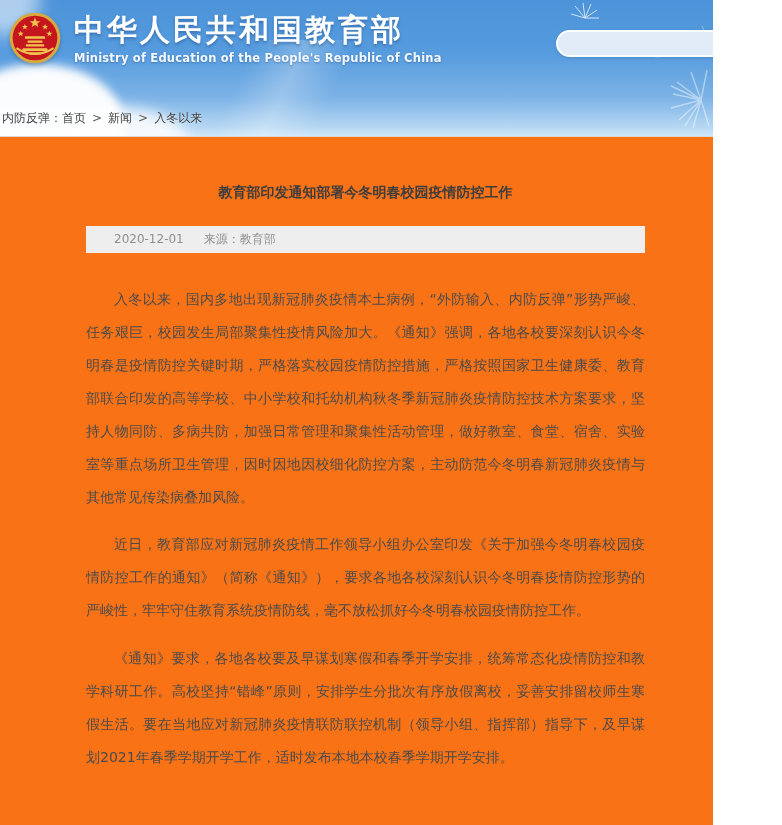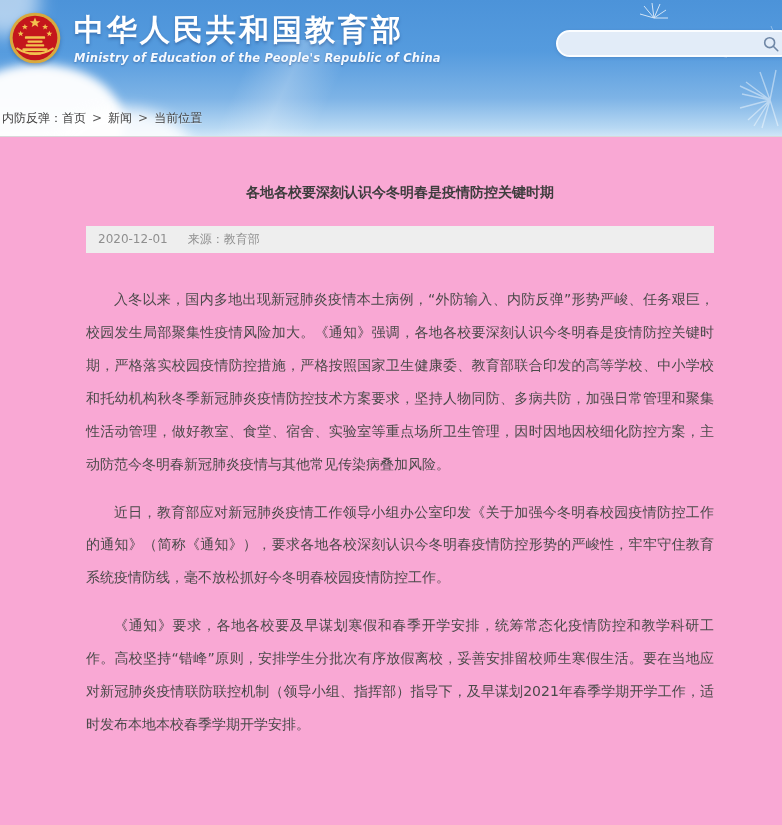--- a/index.html
+++ b/index.html
@@ -3,21 +3,21 @@
 <meta charset="utf-8">
 <style>
   * { box-sizing: border-box; }
   html, body { margin: 0; padding: 0; }
   body {
     width: 782px; height: 825px;
     background: #ffffff;
     font-family: "DejaVu Sans", "Liberation Sans", sans-serif;
     overflow: hidden;
   }
-  .page { width: 782px; height: 825px; position: relative; background:#f9a8d4; }
+  .page { width: 713px; height: 825px; position: relative; background:#f97316; }
 
   
   .site-header {
     position: relative;
     height: 137px;
     background: linear-gradient(180deg, #4c93d9 0%, #559bde 38%, #7db3e6 72%, #b7d8f3 94%, #cfe6f8 100%);
     overflow: hidden;
     border-bottom: 1px solid #d9d9d9;
   }
   .snow { position:absolute; background:#ffffff; border-radius:50%; }
@@ -37,21 +37,20 @@
   .site-title {
     font-size: 30px; font-weight: bold; color: #ffffff;
     letter-spacing: 3px; line-height: 1.1;
     text-shadow: 0 2px 3px rgba(35,75,135,.5);
   }
   .site-subtitle {
     margin-top: 5px;
     font-size: 11.5px; font-weight: bold; color: #f4f9ff;
     letter-spacing: .2px;
     text-shadow: 0 1px 2px rgba(35,75,135,.5);
-    font-style: italic;
   }
 
   .search-box {
     position:absolute; top:30px; left:556px;
     width:238px; height:27px;
     border:2px solid #fbfdff; border-radius:15px;
     background:#e2ecf8;
     display:flex; align-items:center;
     box-shadow: 0 1px 3px rgba(40,80,140,.25);
   }
@@ -78,21 +77,21 @@
     text-align: center; letter-spacing: .5px; line-height: 1.35;
   }
   .article-subtitle {
     margin: 0 0 25px 0;
     font-size: 14px; font-weight: bold; color: #3d3d3d;
     text-align: center; line-height: 1.3;
   }
   .meta-bar {
     background: #eeeeee;
     font-size: 12px; color: #8f8f8f;
-    padding: 5px 12px;
+    padding: 5px 28px;
     margin-bottom: 30px;
   }
   .meta-bar .source-label { margin-left: 20px; }
   .article-body p {
     margin: 0 0 15px 0;
     font-size: 14px; color: #4a4a4a;
     line-height: 2.35;
     text-indent: 2em;
     text-align: justify;
   }
@@ -154,26 +153,26 @@
 
     <div class="search-box">
       <input class="search-input" type="text" placeholder="" style="">
       <svg class="search-icon" viewBox="0 0 20 20">
         <circle cx="8.5" cy="8.5" r="5.5" fill="none" stroke="#6f87a6" stroke-width="1.8"></circle>
         <line x1="12.8" y1="12.8" x2="17.5" y2="17.5" stroke="#6f87a6" stroke-width="1.8" stroke-linecap="round"></line>
       </svg>
     </div>
 
     <nav class="breadcrumb">
-      <span>内防反弹：</span><a>首页</a><span class="sep">&gt;</span><a>新闻</a><span class="sep">&gt;</span><a>当前位置</a>
+      <span>内防反弹：</span><a>首页</a><span class="sep">&gt;</span><a>新闻</a><span class="sep">&gt;</span><a>入冬以来</a>
     </nav>
   </header>
 
   <main class="article">
-    <h2 class="article-subtitle">各地各校要深刻认识今冬明春是疫情防控关键时期</h2>
+    <h2 class="article-subtitle">教育部印发通知部署今冬明春校园疫情防控工作</h2>
 
     <div class="meta-bar">
       <span>2020-12-01</span><span class="source-label">来源：</span><span>教育部</span>
     </div>
 
     <div class="article-body" id="article-body">
         <p>入冬以来，国内多地出现新冠肺炎疫情本土病例，“外防输入、内防反弹”形势严峻、任务艰巨，校园发生局部聚集性疫情风险加大。《通知》强调，各地各校要深刻认识今冬明春是疫情防控关键时期，严格落实校园疫情防控措施，严格按照国家卫生健康委、教育部联合印发的高等学校、中小学校和托幼机构秋冬季新冠肺炎疫情防控技术方案要求，坚持人物同防、多病共防，加强日常管理和聚集性活动管理，做好教室、食堂、宿舍、实验室等重点场所卫生管理，因时因地因校细化防控方案，主动防范今冬明春新冠肺炎疫情与其他常见传染病叠加风险。</p>
         <p>近日，教育部应对新冠肺炎疫情工作领导小组办公室印发《关于加强今冬明春校园疫情防控工作的通知》（简称《通知》），要求各地各校深刻认识今冬明春疫情防控形势的严峻性，牢牢守住教育系统疫情防线，毫不放松抓好今冬明春校园疫情防控工作。</p>
         <p>《通知》要求，各地各校要及早谋划寒假和春季开学安排，统筹常态化疫情防控和教学科研工作。高校坚持“错峰”原则，安排学生分批次有序放假离校，妥善安排留校师生寒假生活。要在当地应对新冠肺炎疫情联防联控机制（领导小组、指挥部）指导下，及早谋划2021年春季学期开学工作，适时发布本地本校春季学期开学安排。</p>
       </div>

